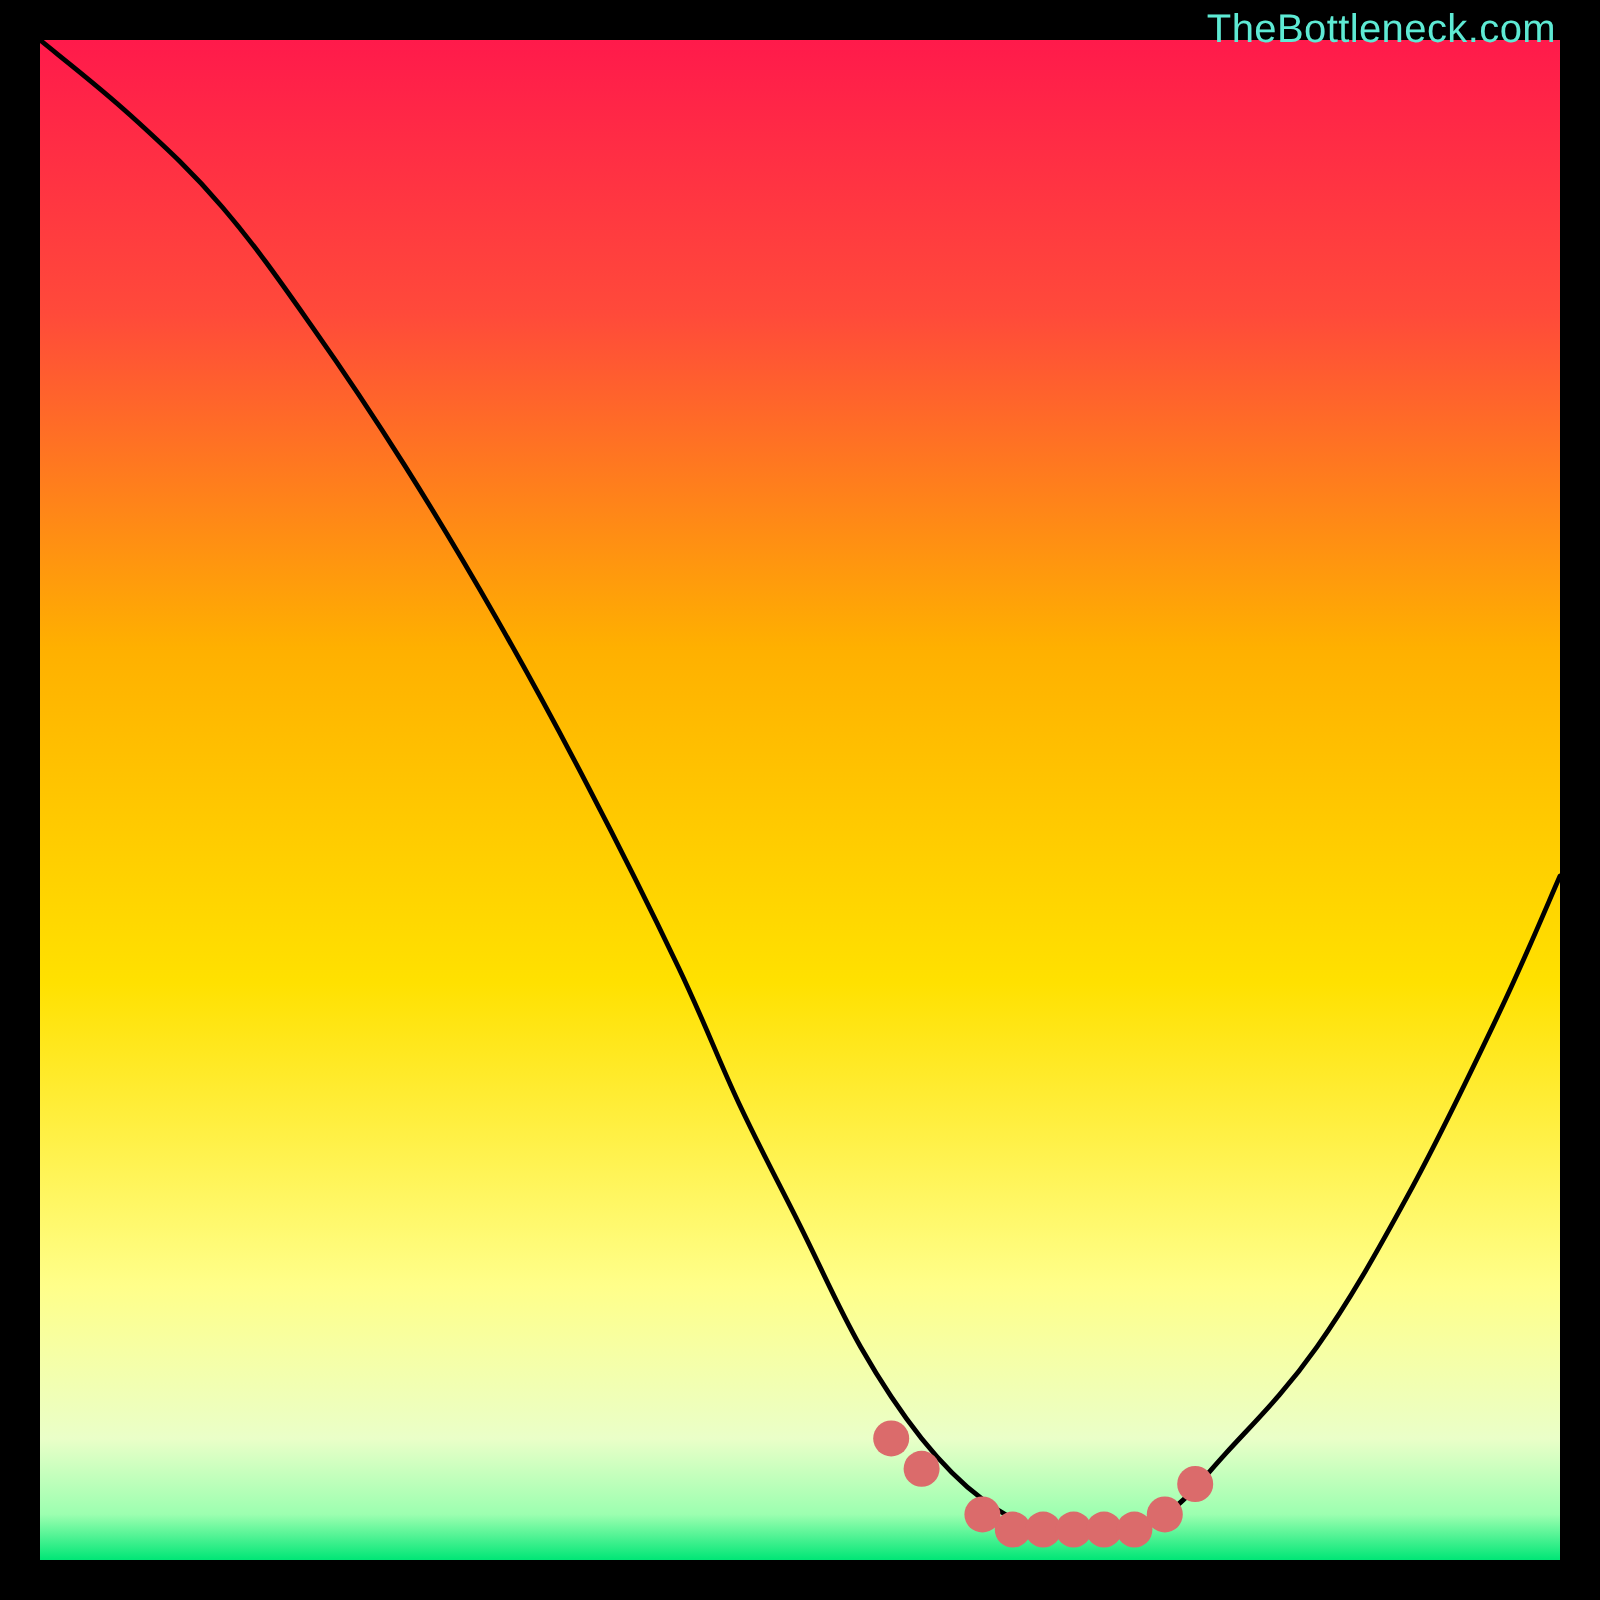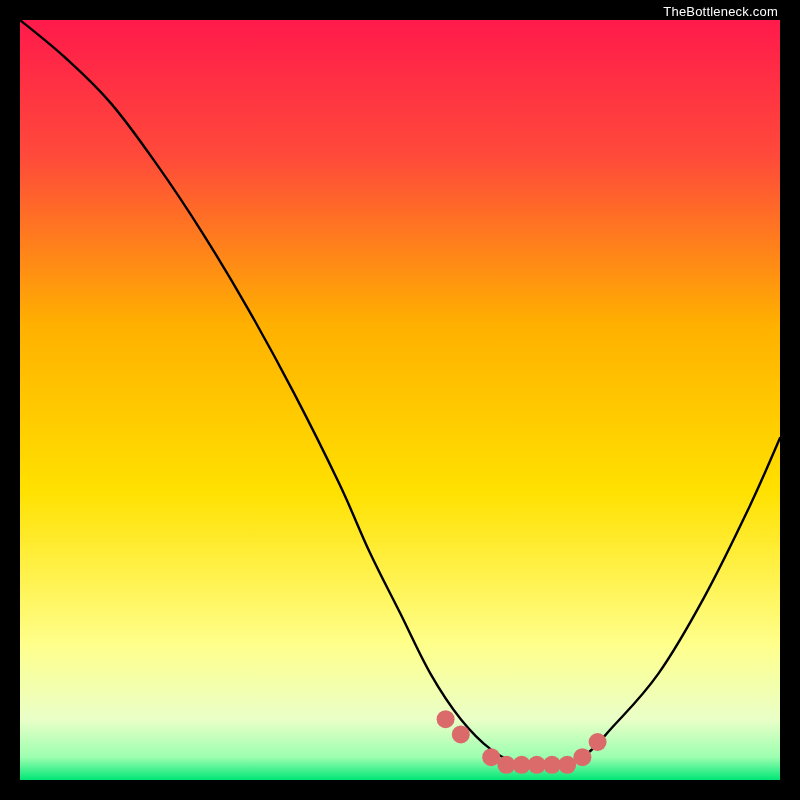--- a/index.html
+++ b/index.html
@@ -1,21 +1,21 @@
 <!DOCTYPE html>
 <html><head>
 <meta charset="utf-8">
 <style>
   html,body{margin:0;padding:0;width:800px;height:800px;background:#000;}
   .stage{position:relative;width:800px;height:800px;}
   .plot{position:absolute;left:20px;top:20px;width:760px;height:760px;}
   .watermark{
     position:absolute;top:4px;right:22px;
     font-family:Arial,Helvetica,sans-serif;
-    font-size:13px;color:#ffffff;font-weight:400;
+    font-size:20px;color:#5eead4;font-weight:400;
     letter-spacing:0.2px;
   }
   svg{display:block;}
 </style>
 </head>
 <body>
 
 <div class="stage">
 
   <svg class="plot" width="760" height="760" viewBox="0 0 760 760">

